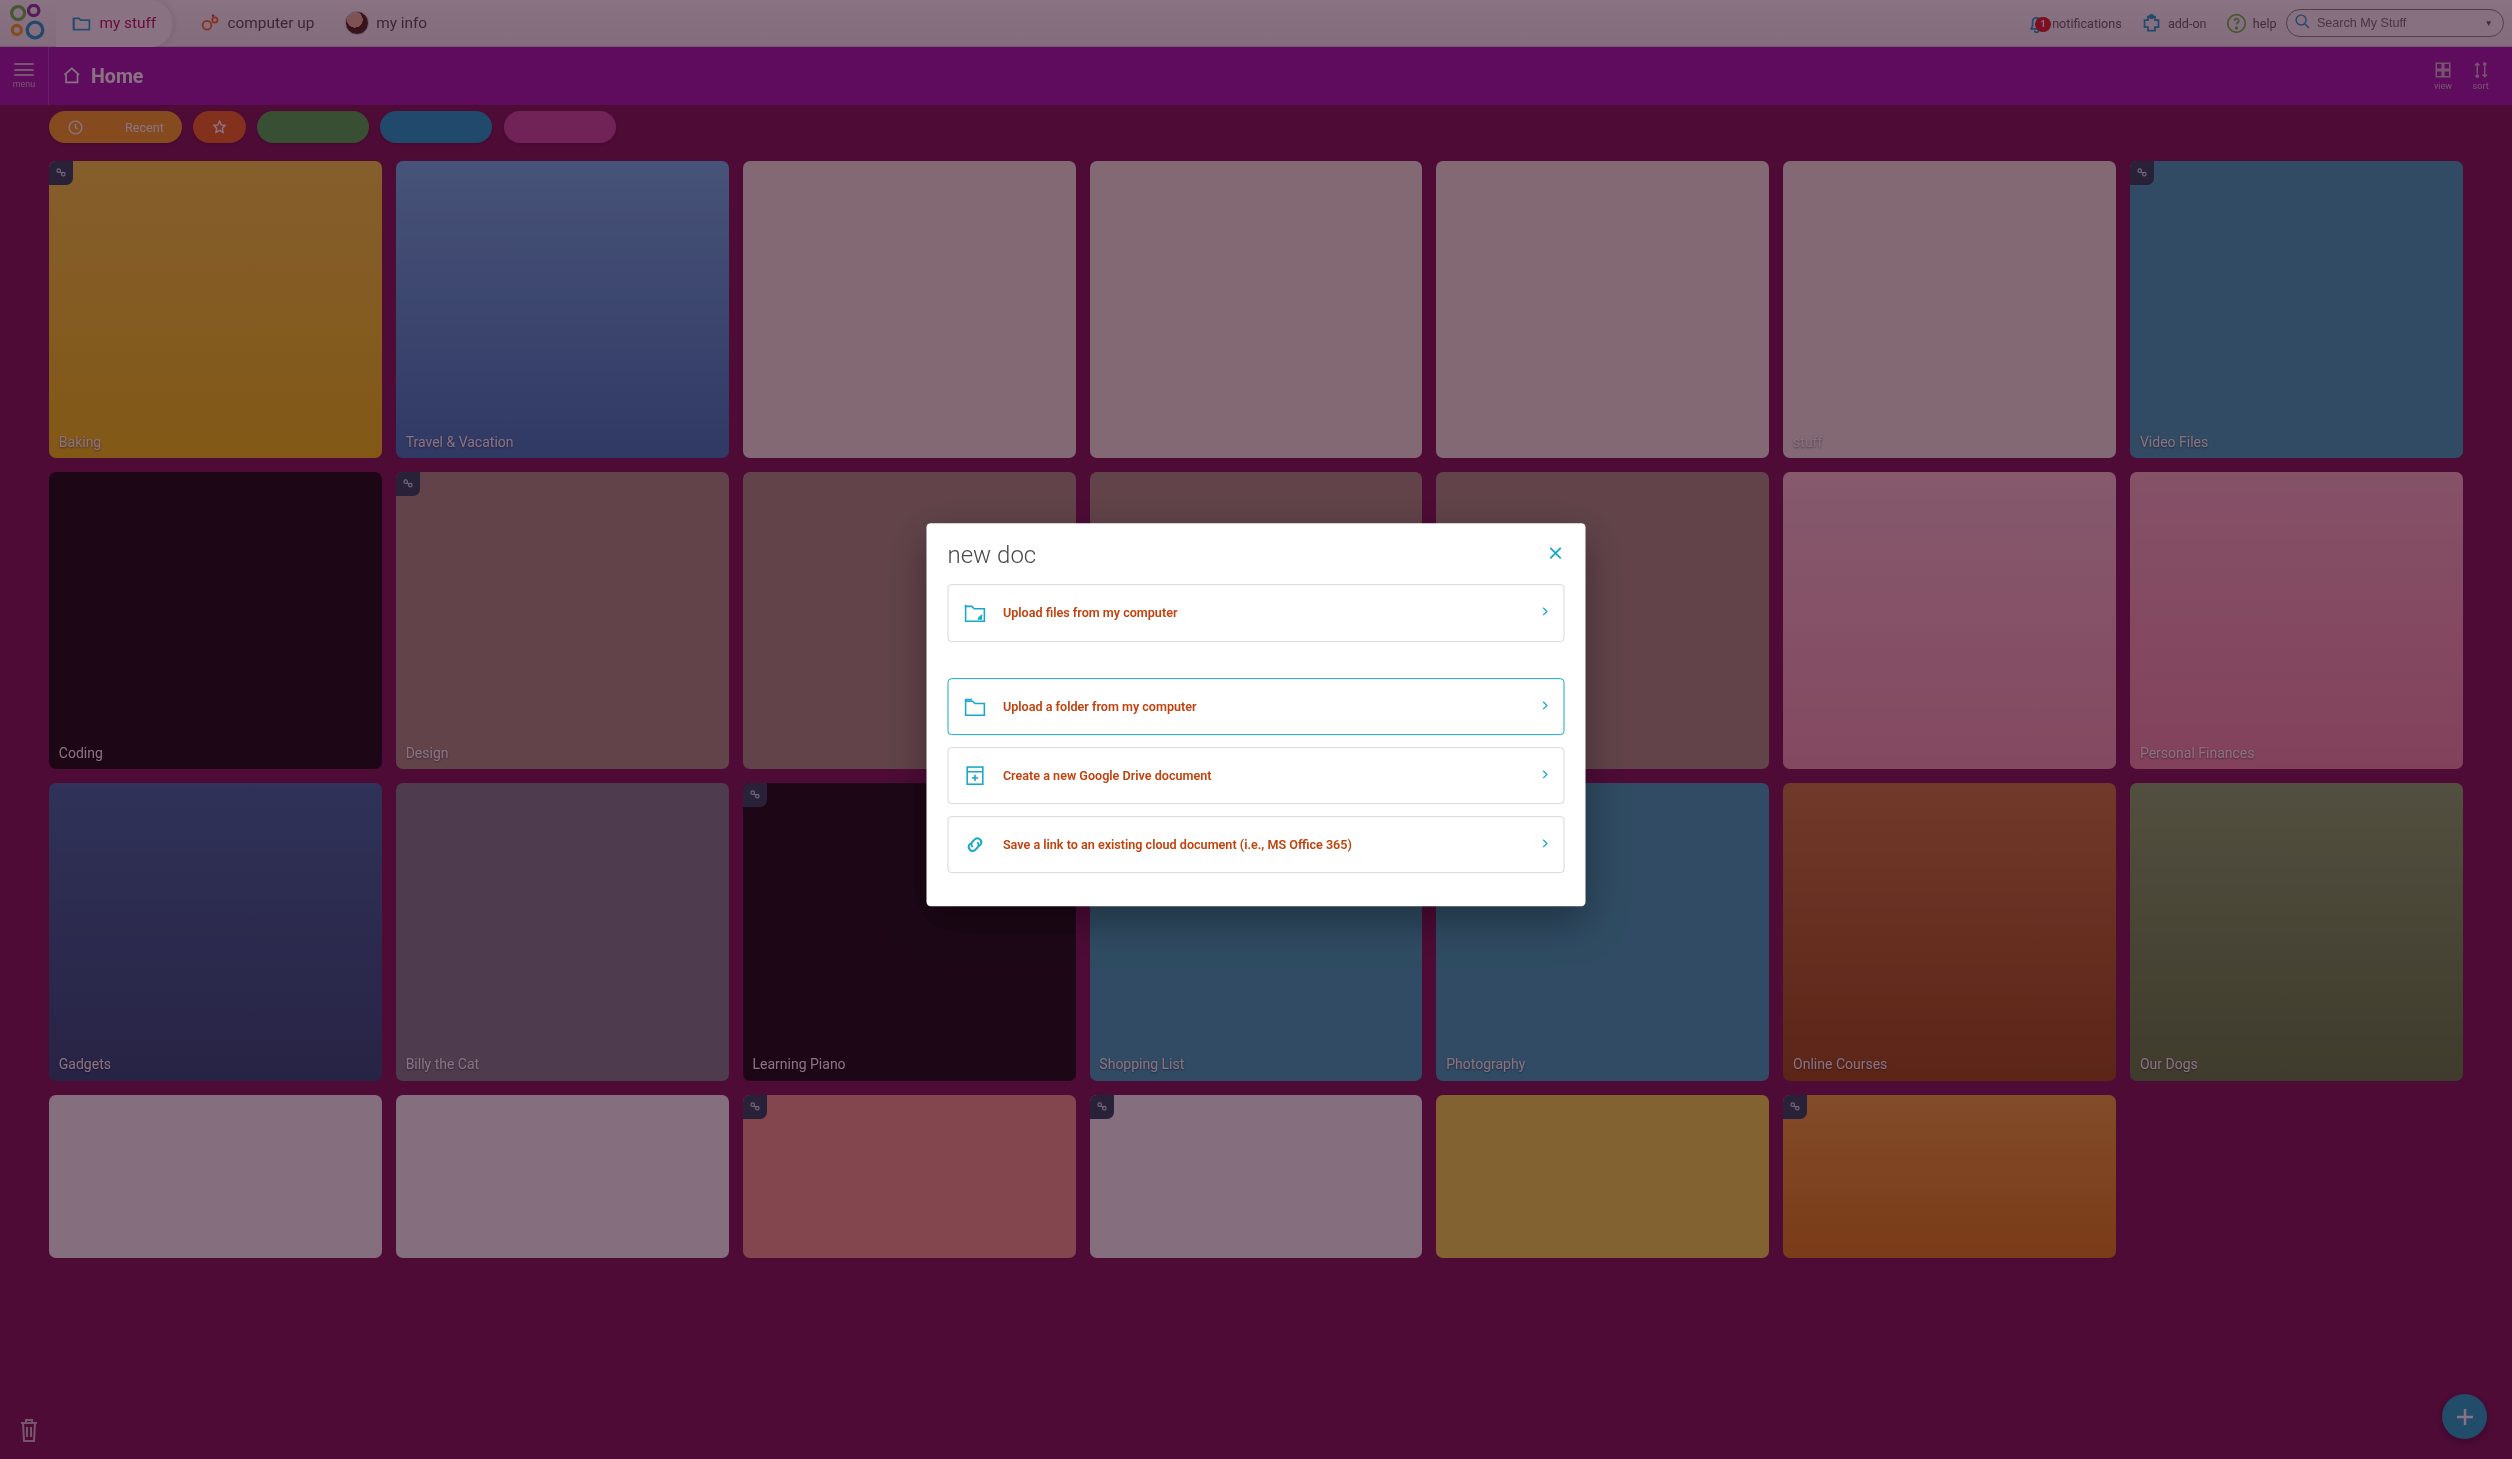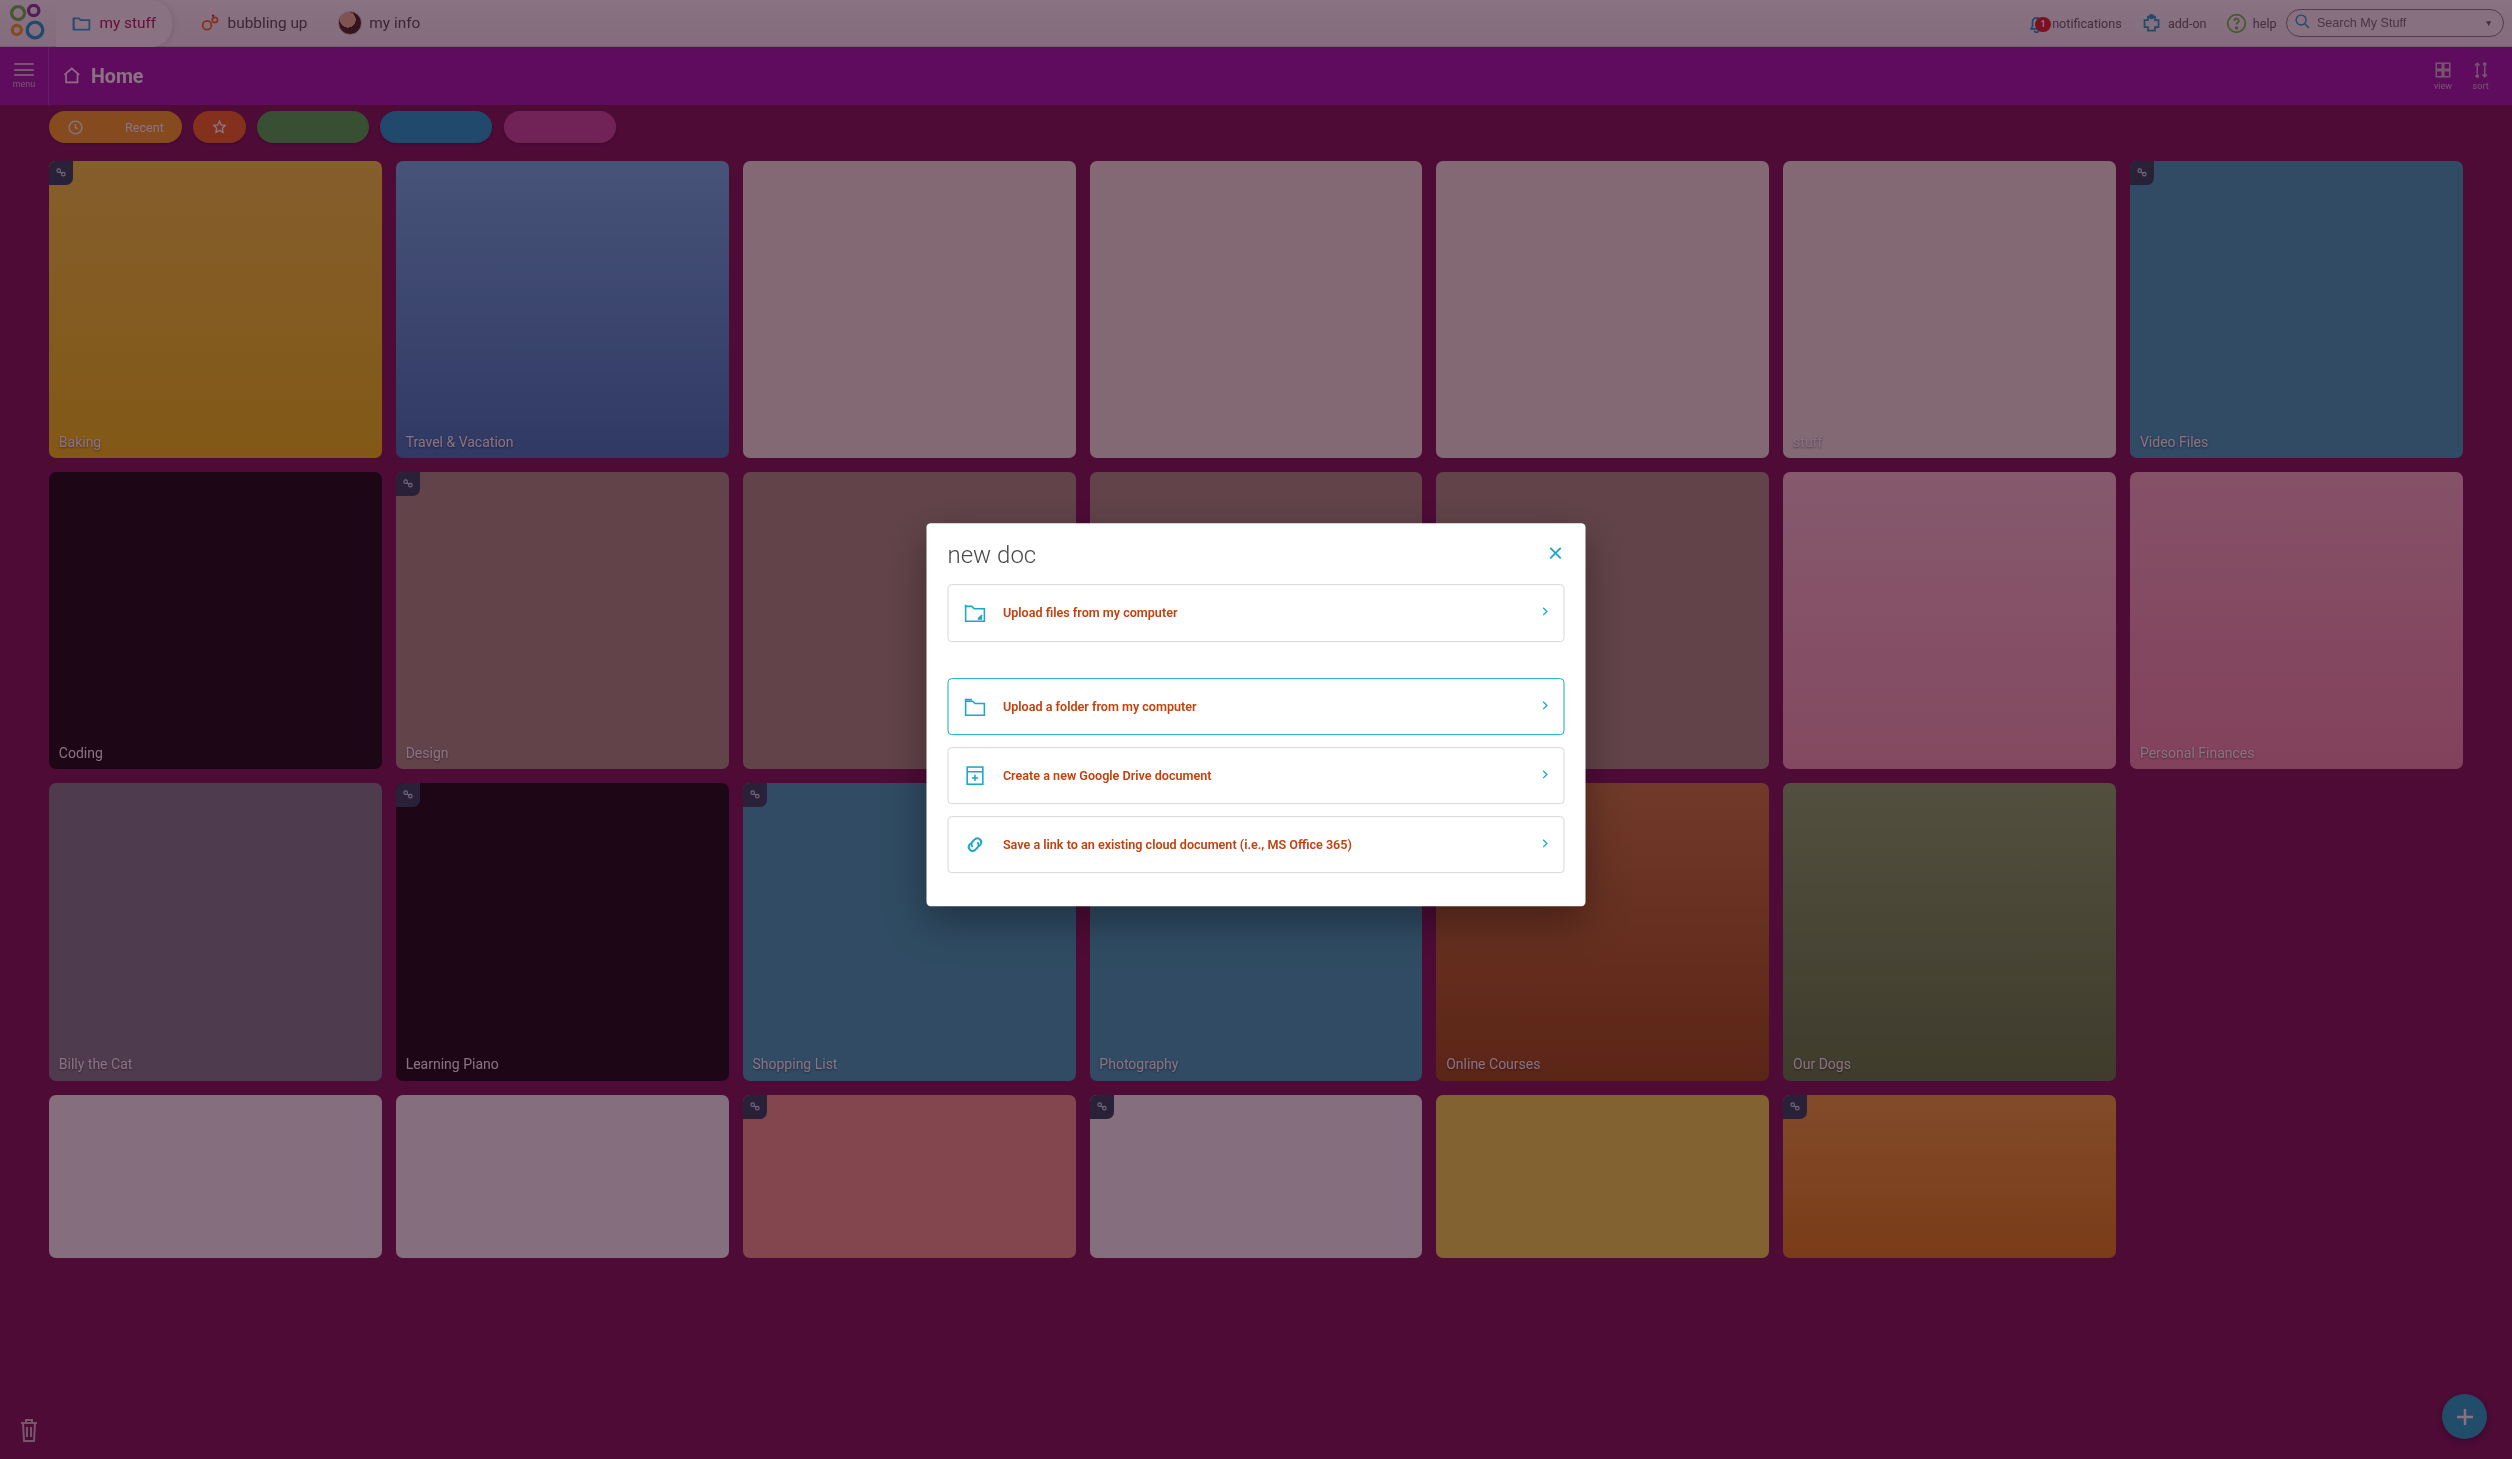--- a/index.html
+++ b/index.html
@@ -202,21 +202,21 @@
     <span>my stuff</span>
   </div>
   <div class="tab">
     <span class="ticon">
       <svg viewBox="0 0 24 24">
           <circle cx="8" cy="14" r="5" fill="none" stroke="#f26a1b" stroke-width="2"></circle>
           <circle cx="17" cy="8" r="3" fill="none" stroke="#f26a1b" stroke-width="2"></circle>
           <circle cx="15" cy="3" r="1.4" fill="#e1242a"></circle>
         </svg>
     </span>
-    <span>bubbling up</span>
+    <span>computer up</span>
   </div>
   <div class="tab">
     <span class="avatar"></span>
     <span>my info</span>
   </div>
   <div class="top-spacer"></div>
   <div class="topitem">
     <span class="ic">
       <svg viewBox="0 0 24 24" fill="none" stroke="#1aa3c9" stroke-width="2">
           <path d="M6 18h12l-1.5-3V10a4.5 4.5 0 0 0-9 0v5L6 18z"></path>
@@ -388,20 +388,23 @@
       </div>
     <div class="tile bg-pink">
         <span></span>
       </div>
     <div class="tile bg-pink2">
         <span>Personal Finances</span>
       </div>
   </div>
 
   <div class="grid" style="margin-top:14px">
+    <div class="tile bg-blue">
+        <span>Gadgets</span>
+      </div>
     <div class="tile bg-gray">
         <span>Billy the Cat</span>
       </div>
     <div class="tile bg-dark">
       <div class="share-badge">
           <svg viewBox="0 0 24 24" fill="none" stroke="#cfe6ee" stroke-width="2">
             <circle cx="8" cy="8" r="3"></circle>
             <circle cx="16" cy="14" r="3"></circle>
             <path d="M10 10l4 3"></path>
           </svg>

